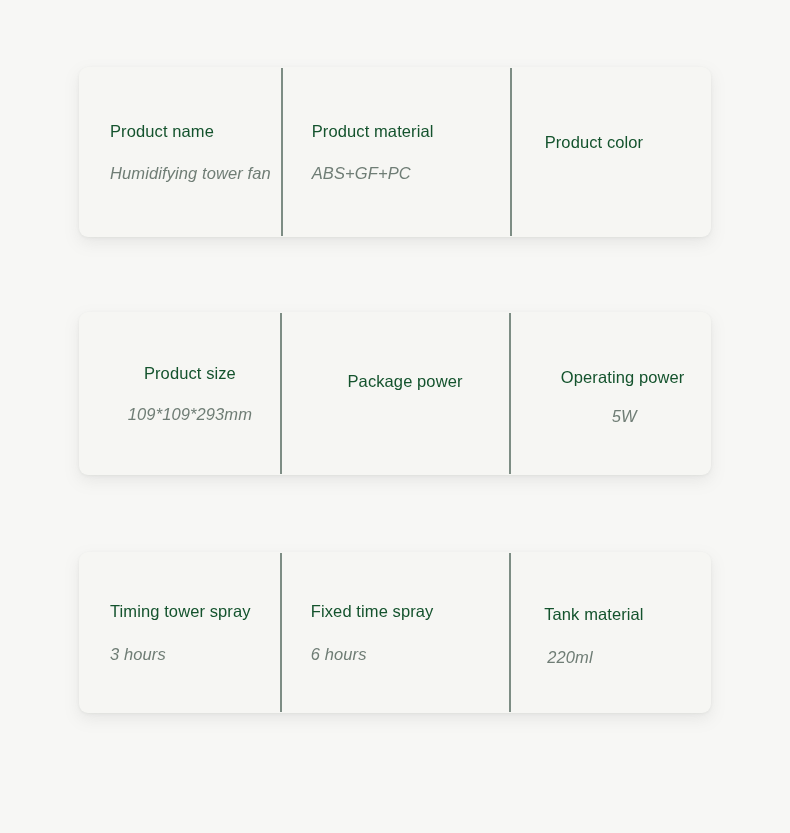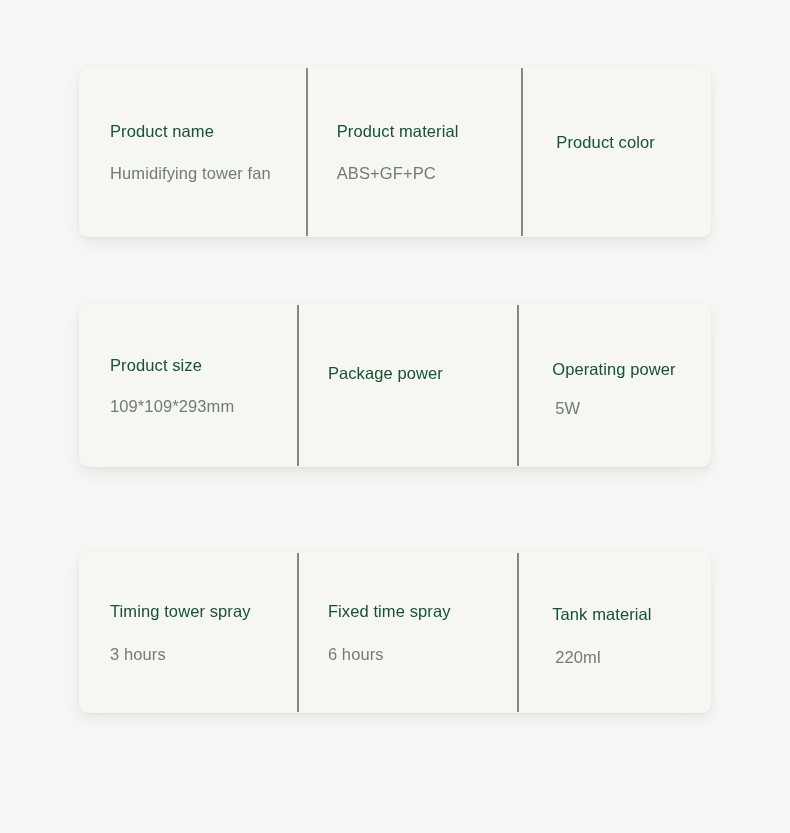--- a/index.html
+++ b/index.html
@@ -27,34 +27,34 @@
     width: 632px;
     background: #f6f6f3;
     border-radius: 9px;
     box-shadow: 0 6px 16px rgba(120, 125, 120, 0.13),
                 0 1px 3px rgba(120, 125, 120, 0.10);
     display: flex;
     box-sizing: border-box;
   }
 
   .spec-row.row-1 { top: 67px;  height: 170px; }
-  .spec-row.row-2 { top: 304px; height: 163px; }
+  .spec-row.row-2 { top: 312px; height: 163px; text-align: center; }
   .spec-row.row-3 { top: 552px; height: 161px; }
 
   .spec-cell {
     position: relative;
     box-sizing: border-box;
     display: flex;
     flex-direction: column;
     justify-content: center;
   }
 
   
   .col-1 { width: 211px; }
-  .col-2 { width: 241px; margin-left: 25px; }
+  .col-2 { width: 241px; }
   .col-3 { width: 212px; }
 
   
   .col-2::before,
   .col-3::before {
     content: "";
     position: absolute;
     left: 0;
     top: 1px;
     bottom: 1px;
@@ -78,20 +78,21 @@
     letter-spacing: 0.1px;
     white-space: nowrap;
   }
 
   .spec-value {
     color: #6f7d75;
     font-size: 16.5px;
     line-height: 1;
     letter-spacing: 0.1px;
     white-space: nowrap;
+    font-style: italic;
   }
 
   
   .row-1 .spec-label { margin-bottom: 26px; }
   .row-2 .spec-label { margin-bottom: 24px; }
   .row-3 .spec-label { margin-bottom: 27px; }
 
   
   .row-1 .col-3 .cell-inner,
   .row-2 .col-3 .cell-inner,

